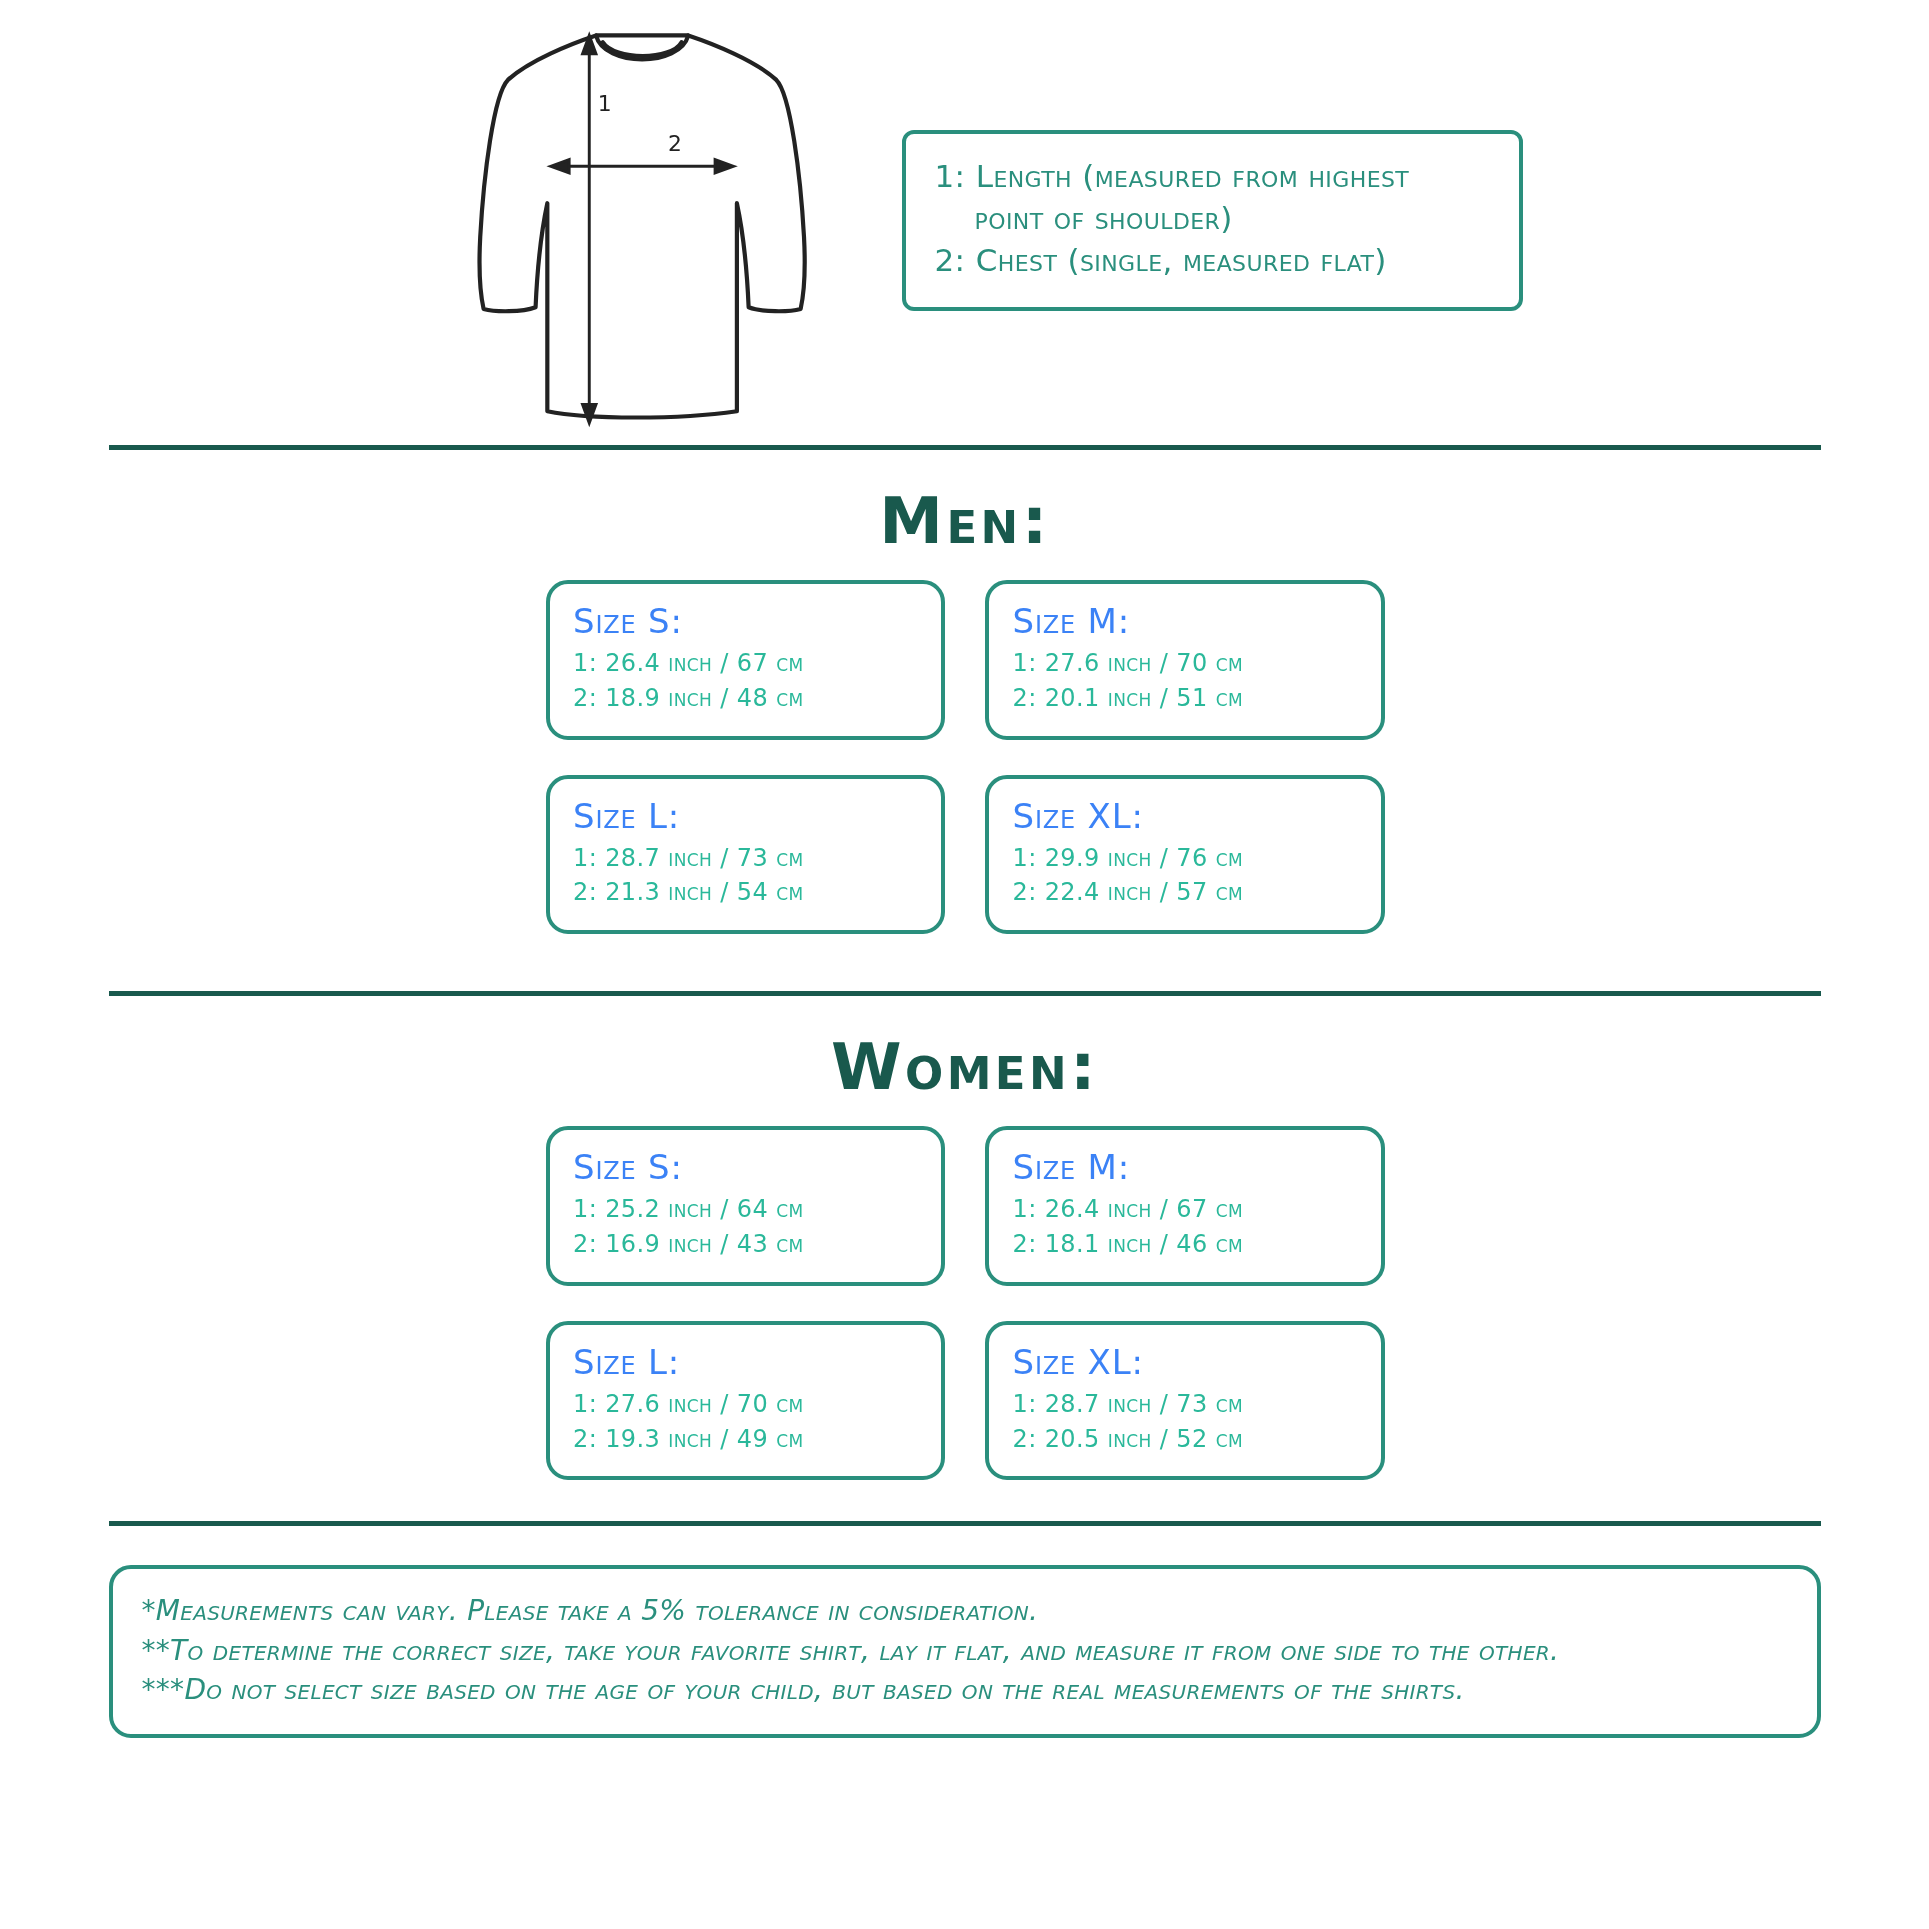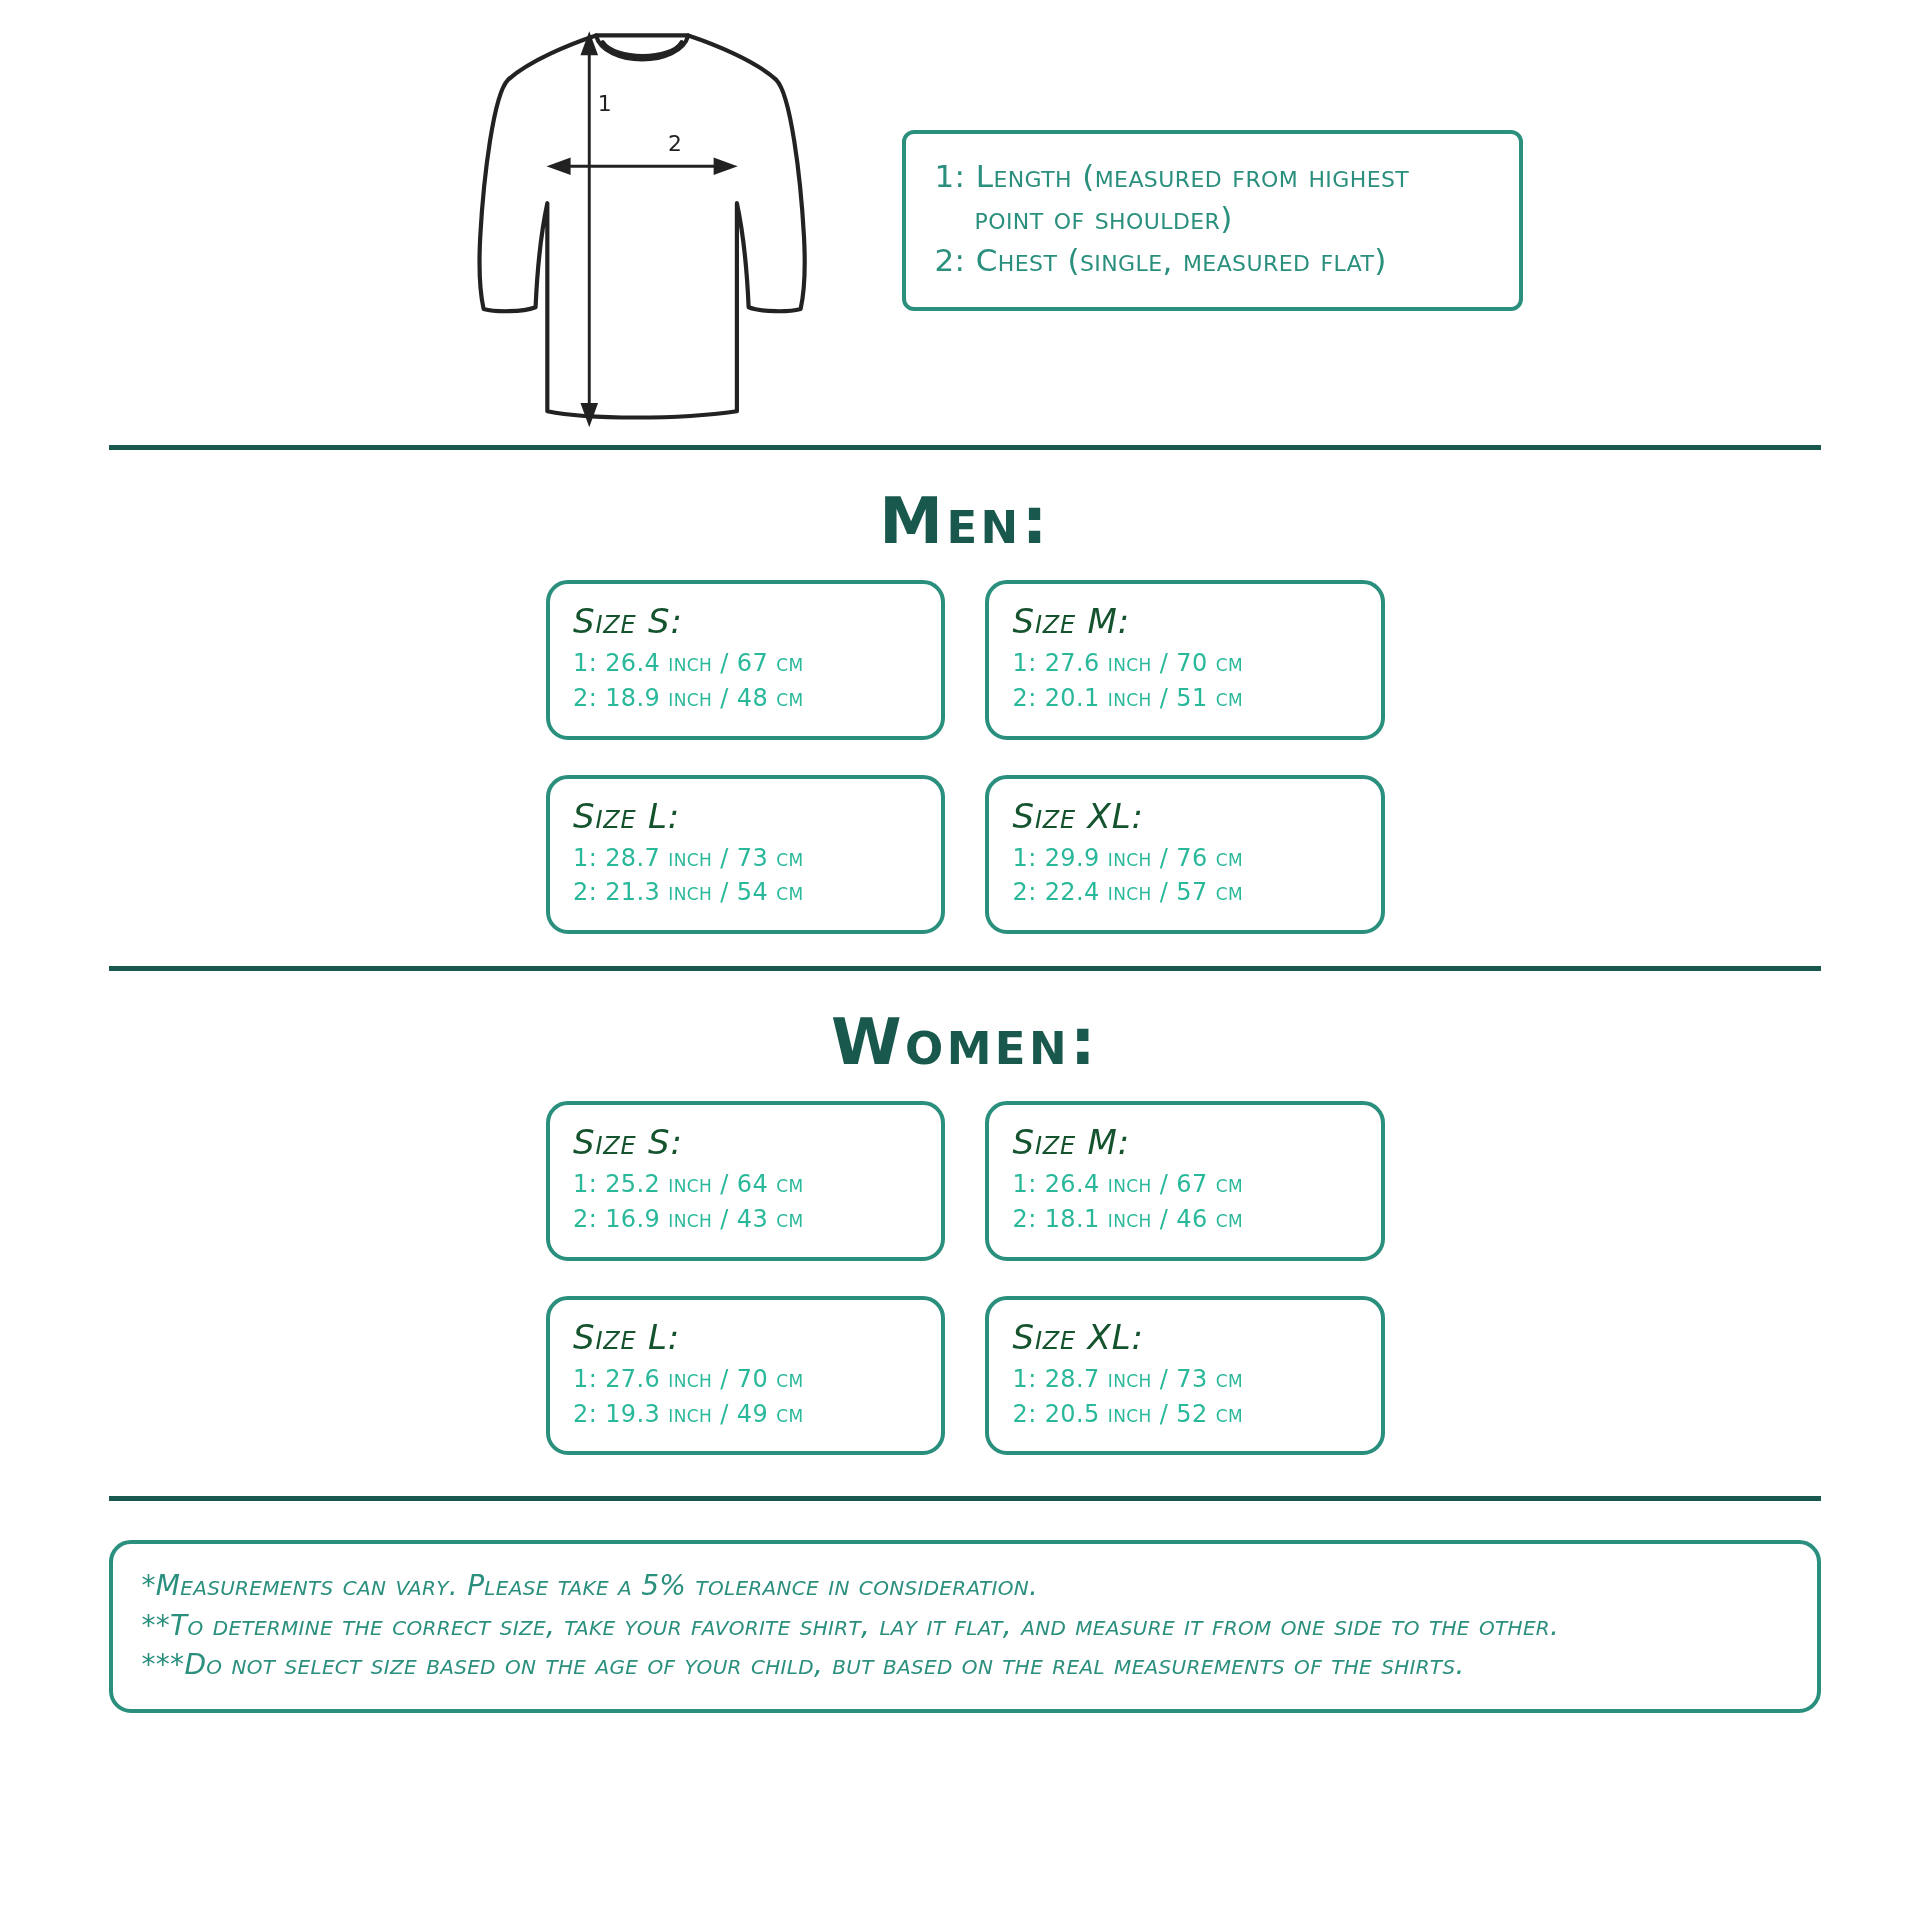--- a/index.html
+++ b/index.html
@@ -85,25 +85,24 @@
     padding-bottom: 32px;
   }
   .card {
     border: 4.2px solid #2a8f7d;
     border-radius: 22px;
     padding: 17px 23.5px 20px 23.5px;
     box-sizing: border-box;
   }
   .card-title {
     font-size: 34px;
-    color: #14532d;
+    color: #3b82f6;
     margin-bottom: 5px;
     font-variant: small-caps;
     letter-spacing: 0.8px;
-    font-style: italic;
   }
   .card-line {
     font-size: 24px;
     line-height: 1.45;
     color: #2ab89a;
     letter-spacing: 0.4px;
     font-variant: small-caps;
   }
 
   
@@ -120,21 +119,21 @@
     line-height: 1.42;
     color: #2a8f7d;
     letter-spacing: 0.3px;
     font-variant: small-caps;
     font-style: italic;
   }
   .note.indent {
     padding-left: 28.5px;
   }
 
-  .men-block { padding-bottom: 0; }
+  .men-block { padding-bottom: 25px; }
   .women-block { padding-bottom: 8.4px; }
 </style>
 </head>
 <body>
 
 <div class="page">
 
   <div class="top-section">
 
     <div class="shirt-wrap">

